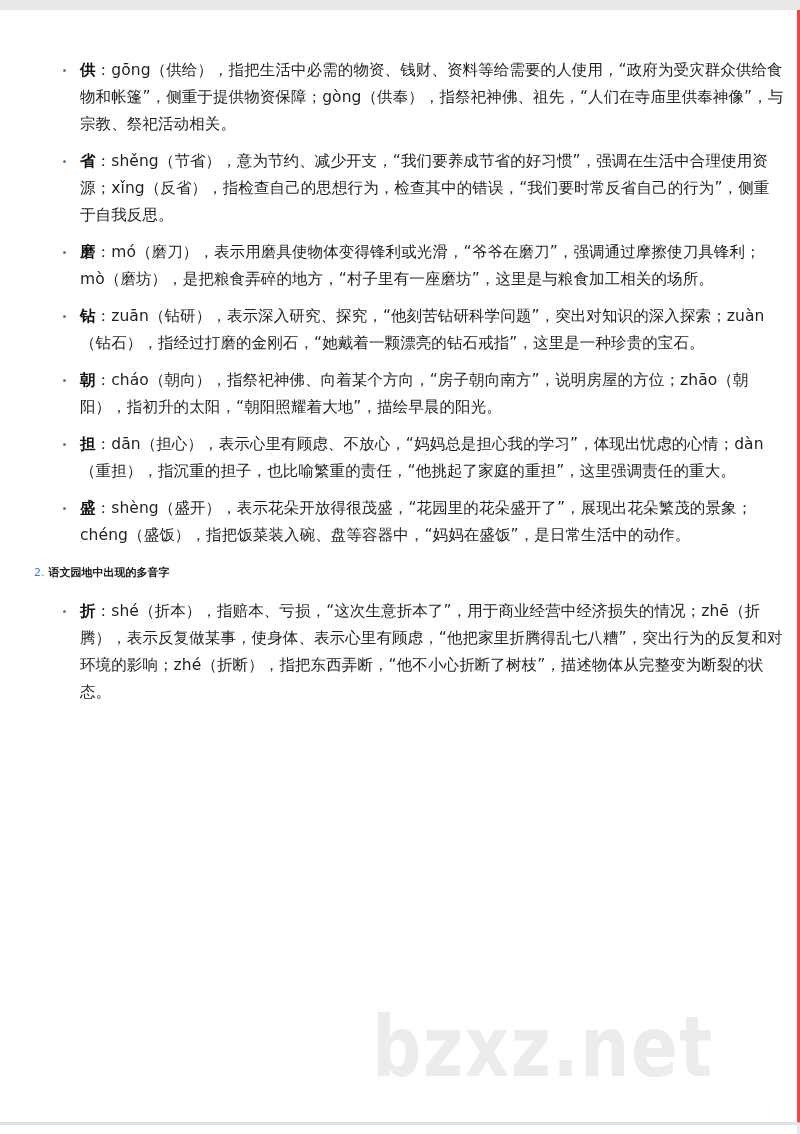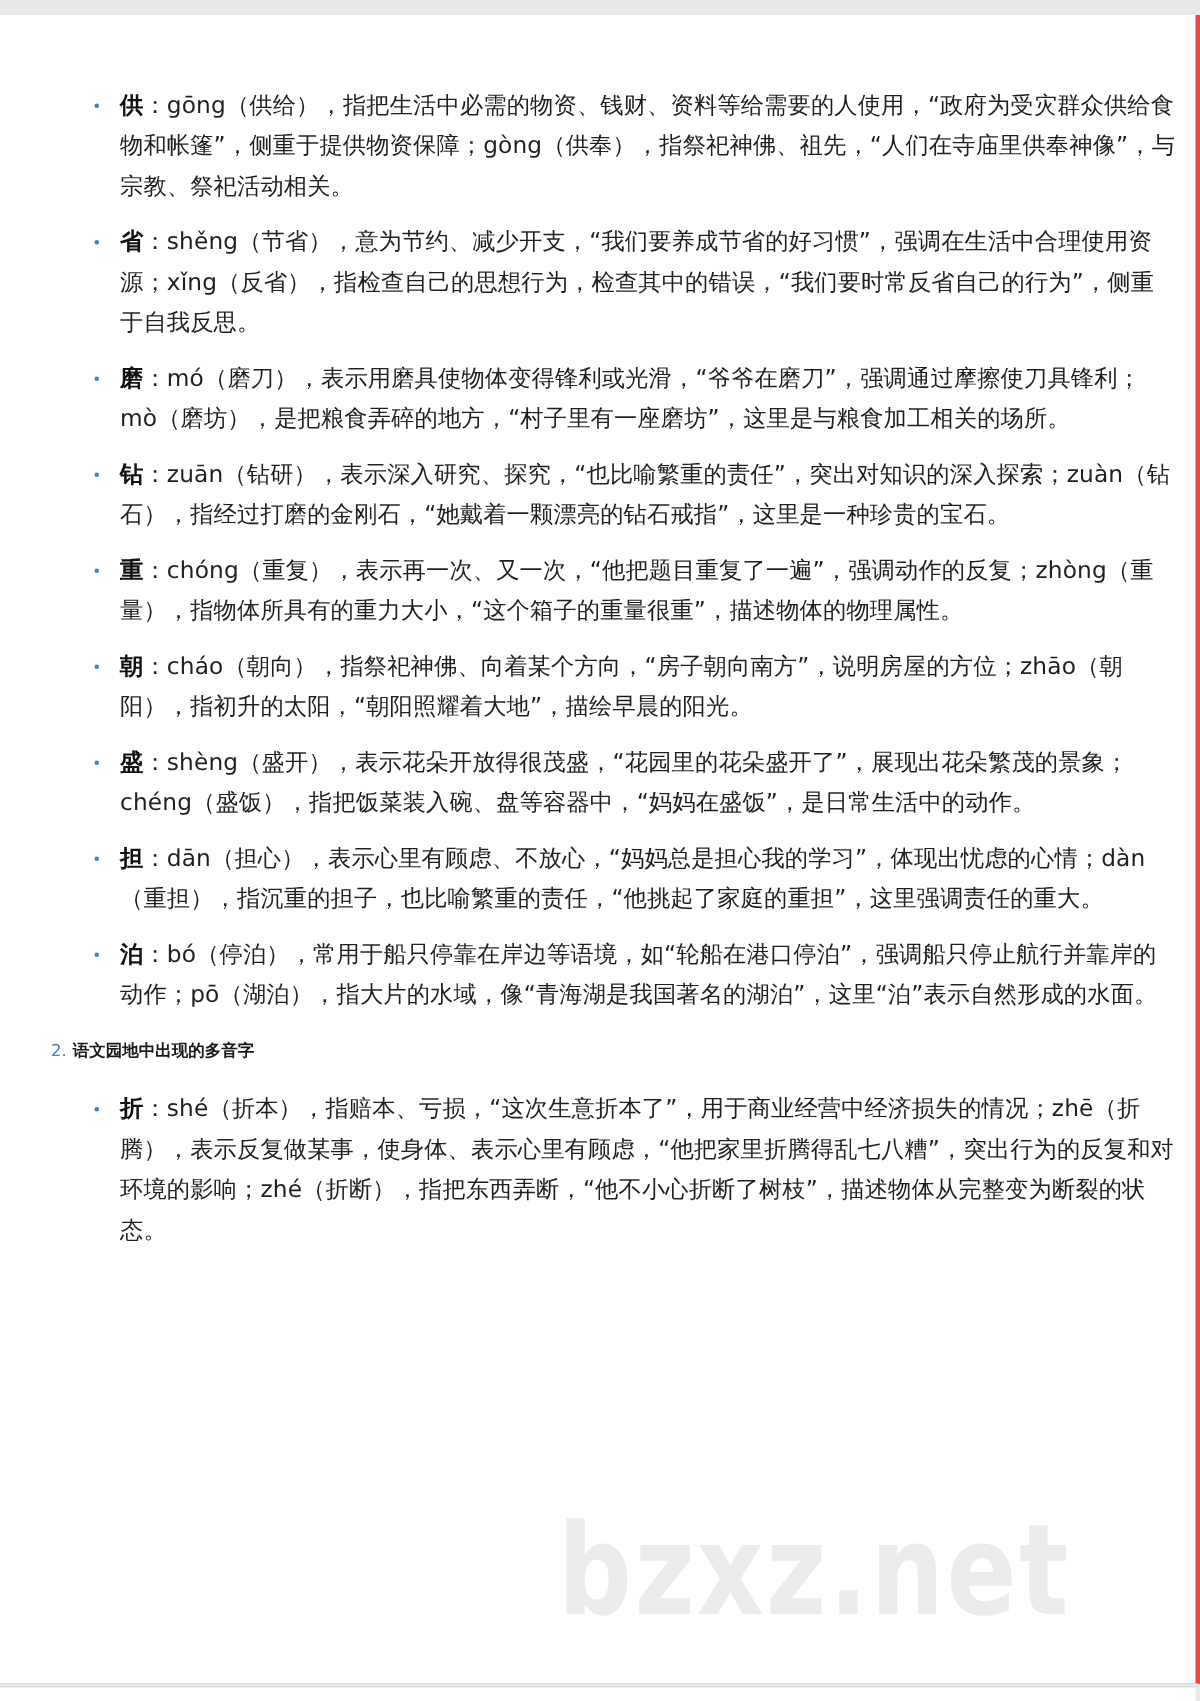--- a/index.html
+++ b/index.html
@@ -61,26 +61,24 @@
 </head>
 <body>
 
 <div class="page">
   <div class="watermark">bzxz.net</div>
   <div class="content">
     <ul class="items">
       <li class="item"><span class="dot"></span><span class="char">供</span><span>：gōng（供给），指把生活中必需的物资、钱财、资料等给需要的人使用，“政府为受灾群众供给食物和帐篷”，侧重于提供物资保障；gòng（供奉），指祭祀神佛、祖先，“人们在寺庙里供奉神像”，与宗教、祭祀活动相关。</span></li>
       <li class="item"><span class="dot"></span><span class="char">省</span><span>：shěng（节省），意为节约、减少开支，“我们要养成节省的好习惯”，强调在生活中合理使用资源；xǐng（反省），指检查自己的思想行为，检查其中的错误，“我们要时常反省自己的行为”，侧重于自我反思。</span></li>
       <li class="item"><span class="dot"></span><span class="char">磨</span><span>：mó（磨刀），表示用磨具使物体变得锋利或光滑，“爷爷在磨刀”，强调通过摩擦使刀具锋利；mò（磨坊），是把粮食弄碎的地方，“村子里有一座磨坊”，这里是与粮食加工相关的场所。</span></li>
-      <li class="item"><span class="dot"></span><span class="char">钻</span><span>：zuān（钻研），表示深入研究、探究，“也比喻繁重的责任”，突出对知识的深入探索；zuàn（钻石），指经过打磨的金刚石，“她戴着一颗漂亮的钻石戒指”，这里是一种珍贵的宝石。</span></li>
-      <li class="item"><span class="dot"></span><span class="char">重</span><span>：chóng（重复），表示再一次、又一次，“他把题目重复了一遍”，强调动作的反复；zhòng（重量），指物体所具有的重力大小，“这个箱子的重量很重”，描述物体的物理属性。</span></li>
+      <li class="item"><span class="dot"></span><span class="char">钻</span><span>：zuān（钻研），表示深入研究、探究，“他刻苦钻研科学问题”，突出对知识的深入探索；zuàn（钻石），指经过打磨的金刚石，“她戴着一颗漂亮的钻石戒指”，这里是一种珍贵的宝石。</span></li>
       <li class="item"><span class="dot"></span><span class="char">朝</span><span>：cháo（朝向），指祭祀神佛、向着某个方向，“房子朝向南方”，说明房屋的方位；zhāo（朝阳），指初升的太阳，“朝阳照耀着大地”，描绘早晨的阳光。</span></li>
+      <li class="item"><span class="dot"></span><span class="char">担</span><span>：dān（担心），表示心里有顾虑、不放心，“妈妈总是担心我的学习”，体现出忧虑的心情；dàn（重担），指沉重的担子，也比喻繁重的责任，“他挑起了家庭的重担”，这里强调责任的重大。</span></li>
       <li class="item"><span class="dot"></span><span class="char">盛</span><span>：shèng（盛开），表示花朵开放得很茂盛，“花园里的花朵盛开了”，展现出花朵繁茂的景象；chéng（盛饭），指把饭菜装入碗、盘等容器中，“妈妈在盛饭”，是日常生活中的动作。</span></li>
-      <li class="item"><span class="dot"></span><span class="char">担</span><span>：dān（担心），表示心里有顾虑、不放心，“妈妈总是担心我的学习”，体现出忧虑的心情；dàn（重担），指沉重的担子，也比喻繁重的责任，“他挑起了家庭的重担”，这里强调责任的重大。</span></li>
-      <li class="item"><span class="dot"></span><span class="char">泊</span><span>：bó（停泊），常用于船只停靠在岸边等语境，如“轮船在港口停泊”，强调船只停止航行并靠岸的动作；pō（湖泊），指大片的水域，像“青海湖是我国著名的湖泊”，这里“泊”表示自然形成的水面。</span></li>
     </ul>
 
     <div class="section-title"><span class="num">2.</span><span>语文园地中出现的多音字</span></div>
 
     <ul class="items sub">
       <li class="item"><span class="dot"></span><span class="char">折</span><span>：shé（折本），指赔本、亏损，“这次生意折本了”，用于商业经营中经济损失的情况；zhē（折腾），表示反复做某事，使身体、表示心里有顾虑，“他把家里折腾得乱七八糟”，突出行为的反复和对环境的影响；zhé（折断），指把东西弄断，“他不小心折断了树枝”，描述物体从完整变为断裂的状态。</span></li>
     </ul>
   </div>
 </div>
 <div class="page-next"></div>

